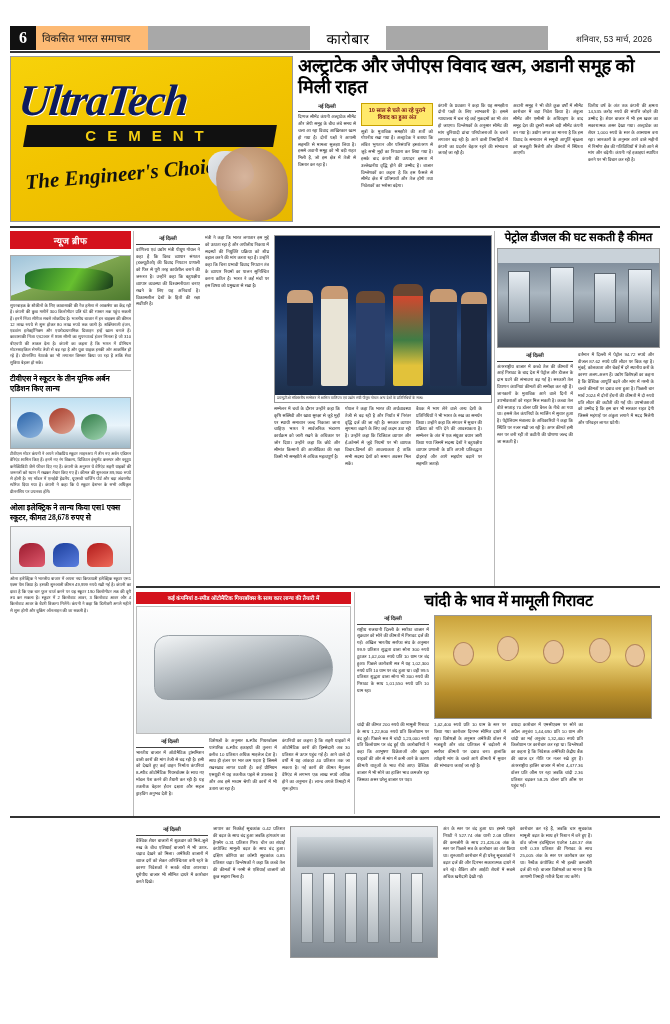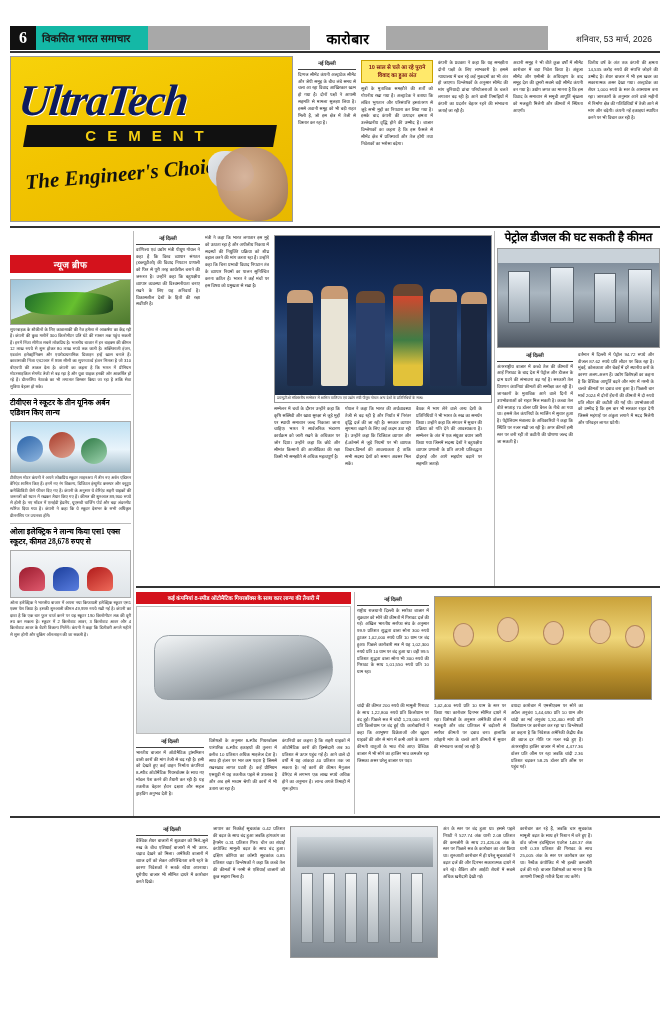--- a/index.html
+++ b/index.html
@@ -10,25 +10,25 @@
     font-family: "Liberation Sans", "DejaVu Sans", sans-serif;
     overflow: hidden;
   }
   .page { position: relative; width: 670px; height: 1024px; background:#fff; padding: 0; }
 
   
   .masthead { position:absolute; left:10px; top:26px; width:650px; height:24px;
               display:flex; align-items:stretch; background:#a8a8a8; }
   .page-num { width:26px; background:#111; color:#fff; display:flex; align-items:center;
               justify-content:center; font-weight:bold; font-size:16px; font-family:"Liberation Serif", serif; }
-  .brand-box { background:#14b8a6; display:flex; align-items:center; padding:0 6px;
-               font-size:10.5px; font-weight:bold; color:#1a1a1a; min-width:112px; }
+  .brand-box { background:#fdba74; display:flex; align-items:center; padding:0 6px;
+               font-size:10.5px; font-weight:normal; color:#1a1a1a; min-width:112px; }
   .mast-fill { flex:1; background:#a8a8a8; }
   .section-box { background:#ffffff; display:flex; align-items:center; justify-content:center;
-                 padding:0 16px; font-size:14px; font-weight:bold; letter-spacing:0.5px; color:#000; }
+                 padding:0 16px; font-size:14px; font-weight:normal; letter-spacing:0.5px; color:#000; }
   .date-box { background:#fff; display:flex; align-items:center; justify-content:flex-end;
               padding:0 8px; font-size:8.5px; color:#222; min-width:112px; }
   .mast-rule { position:absolute; left:10px; top:51px; width:650px; height:2px; background:#333; }
 
   
   .ad-block { position:absolute; left:10px; top:56px; width:283px; height:166px;
               border:1px solid #999; overflow:hidden;
               background:linear-gradient(160deg,#f7d20a 0%, #f2c400 45%, #e8b800 100%); }
   .ad-logo { position:absolute; left:8px; top:18px; width:268px; color:#0d1b5e;
              font-family:"Liberation Serif", serif; font-style:italic; font-weight:bold;
@@ -56,21 +56,21 @@
   .c1 { width:58px; } .c2 { width:72px; } .c3 { width:70px; } .c4 { width:70px; } .c5 { width:70px; }
   .yellowbox { width:72px; border:1.5px solid #c9a200; background:#ffe96b; padding:3px 2px;
                text-align:center; font-weight:bold; font-size:5.6px; line-height:1.35; color:#7a1414; }
 
   .topzone-rule { position:absolute; left:10px; top:226px; width:650px; height:2px; background:#333; }
 
   
   .vline { position:absolute; width:1px; background:#b9b9b9; }
 
   
-  .rail { position:absolute; left:10px; top:231px; width:121px;margin-top:24px; }
+  .rail { position:absolute; left:10px; top:231px; width:121px; }
   .rail-banner { background:#d4121c; color:#fff; text-align:center; font-weight:bold;
                  font-size:9px; padding:2.5px 0; letter-spacing:.3px; }
   .brief { border-bottom:1px solid #bbb; padding:3px 0 4px; }
   .brief-head { font-family:"Liberation Serif", serif; font-weight:bold; font-size:7.6px;
                 line-height:1.32; color:#000; }
   .brief-txt { font-size:4.2px; line-height:1.5; text-align:justify; color:#222; margin-top:2px; }
   .brief-img { width:100%; height:46px; margin:3px 0 2px; border:1px solid #aaa;
                background:linear-gradient(160deg,#9ec3d8,#cfe2ec 45%,#7fa64f 46%,#4d7a2e 100%); position:relative; overflow:hidden; }
   .bike { position:absolute; left:12%; top:28%; width:74%; height:52%;
           background:linear-gradient(120deg,#1f6d2a,#67c02f 55%,#15351a); border-radius:34% 42% 26% 36%; }
@@ -168,20 +168,21 @@
     <div class="ad-logo">UltraTech</div>
     <div class="ad-cement">
       <span>CEMENT</span>
     </div>
     <div class="ad-tag">The Engineer's Choice</div>
     <div class="ad-hand2"></div>
     <div class="ad-hand"></div>
   </div>
 
   <div class="lead-story">
+    <div class="lead-head">अल्ट्राटेक और जेपीएस विवाद खत्म, अडानी समूह को मिली राहत</div>
     <div class="lead-body">
       <div class="lcol c1">
         <div class="byline">नई दिल्ली</div>
         <div>दिग्गज सीमेंट कंपनी अल्ट्राटेक सीमेंट और जेपी समूह के बीच लंबे समय से चला आ रहा विवाद आखिरकार खत्म हो गया है। दोनों पक्षों ने आपसी सहमति से मामला सुलझा लिया है। इससे अडानी समूह को भी बड़ी राहत मिली है, जो इस क्षेत्र में तेजी से विस्तार कर रहा है।</div>
       </div>
       <div class="lcol c2">
         <div class="yellowbox">10 साल से चले आ रहे पुराने विवाद का हुआ अंत</div>
         <div style="margin-top:3px">सूत्रों के मुताबिक समझौते की शर्तों को गोपनीय रखा गया है। अल्ट्राटेक ने बताया कि लंबित भुगतान और परिसंपत्ति हस्तांतरण से जुड़े सभी मुद्दों का निपटारा कर लिया गया है। इसके बाद कंपनी की उत्पादन क्षमता में उल्लेखनीय वृद्धि होने की उम्मीद है। बाजार विश्लेषकों का कहना है कि इस फैसले से सीमेंट क्षेत्र में प्रतिस्पर्धा और तेज होगी तथा निवेशकों का भरोसा बढ़ेगा।</div>
       </div>
       <div class="lcol c3">कंपनी के प्रवक्ता ने कहा कि यह समझौता दोनों पक्षों के लिए लाभकारी है। इससे न्यायालय में चल रहे कई मुकदमों का भी अंत हो जाएगा। विश्लेषकों के अनुसार सीमेंट की मांग बुनियादी ढांचा परियोजनाओं के चलते लगातार बढ़ रही है। आने वाली तिमाहियों में कंपनी का प्रदर्शन बेहतर रहने की संभावना जताई जा रही है।</div>
@@ -285,20 +286,21 @@
       <div class="gcol">
         <div class="byline">नई दिल्ली</div>
         <div>भारतीय बाजार में ऑटोमैटिक ट्रांसमिशन वाली कारों की मांग तेजी से बढ़ रही है। इसी को देखते हुए कई वाहन निर्माता कंपनियां 8-स्पीड ऑटोमैटिक गियरबॉक्स के साथ नए मॉडल पेश करने की तैयारी कर रही हैं। यह तकनीक बेहतर ईंधन दक्षता और सहज ड्राइविंग अनुभव देती है।</div>
       </div>
       <div class="gcol">विशेषज्ञों के अनुसार 8-स्पीड गियरबॉक्स पारंपरिक 6-स्पीड इकाइयों की तुलना में करीब 10 प्रतिशत अधिक माइलेज देता है। साथ ही इंजन पर भार कम पड़ता है जिससे रखरखाव लागत घटती है। कई प्रीमियम एसयूवी में यह तकनीक पहले से उपलब्ध है और अब इसे मध्यम श्रेणी की कारों में भी उतारा जा रहा है।</div>
       <div class="gcol">कंपनियों का कहना है कि शहरी ग्राहकों में ऑटोमैटिक कारों की हिस्सेदारी अब 30 प्रतिशत से ऊपर पहुंच गई है। आने वाले दो वर्षों में यह आंकड़ा 40 प्रतिशत तक जा सकता है। नई कारों की कीमत मैनुअल वेरिएंट से लगभग एक लाख रुपये अधिक होने का अनुमान है। लान्च अगले तिमाही में शुरू होगा।</div>
     </div>
   </div>
 
   <div class="gold">
+    <div class="gold-head">चांदी के भाव में मामूली गिरावट</div>
     <div class="gold-row">
       <div class="gcol2">
         <div class="byline">नई दिल्ली</div>
         <div>राष्ट्रीय राजधानी दिल्ली के सर्राफा बाजार में शुक्रवार को सोने की कीमतों में गिरावट दर्ज की गई। अखिल भारतीय सर्राफा संघ के अनुसार 99.9 प्रतिशत शुद्धता वाला सोना 300 रुपये टूटकर 1,02,000 रुपये प्रति 10 ग्राम पर बंद हुआ। पिछले कारोबारी सत्र में यह 1,02,300 रुपये प्रति 10 ग्राम पर बंद हुआ था। वहीं 99.5 प्रतिशत शुद्धता वाला सोना भी 300 रुपये की गिरावट के साथ 1,01,550 रुपये प्रति 10 ग्राम रहा।</div>
       </div>
       <div class="gold-photo">
         <div class="gface" style="left:18px;  top:26px; width:21px; height:24px;"></div>
         <div class="gface" style="left:62px;  top:20px; width:22px; height:25px;"></div>
         <div class="gface" style="left:108px; top:24px; width:21px; height:24px;"></div>
         <div class="gface" style="left:154px; top:22px; width:22px; height:25px;"></div>

